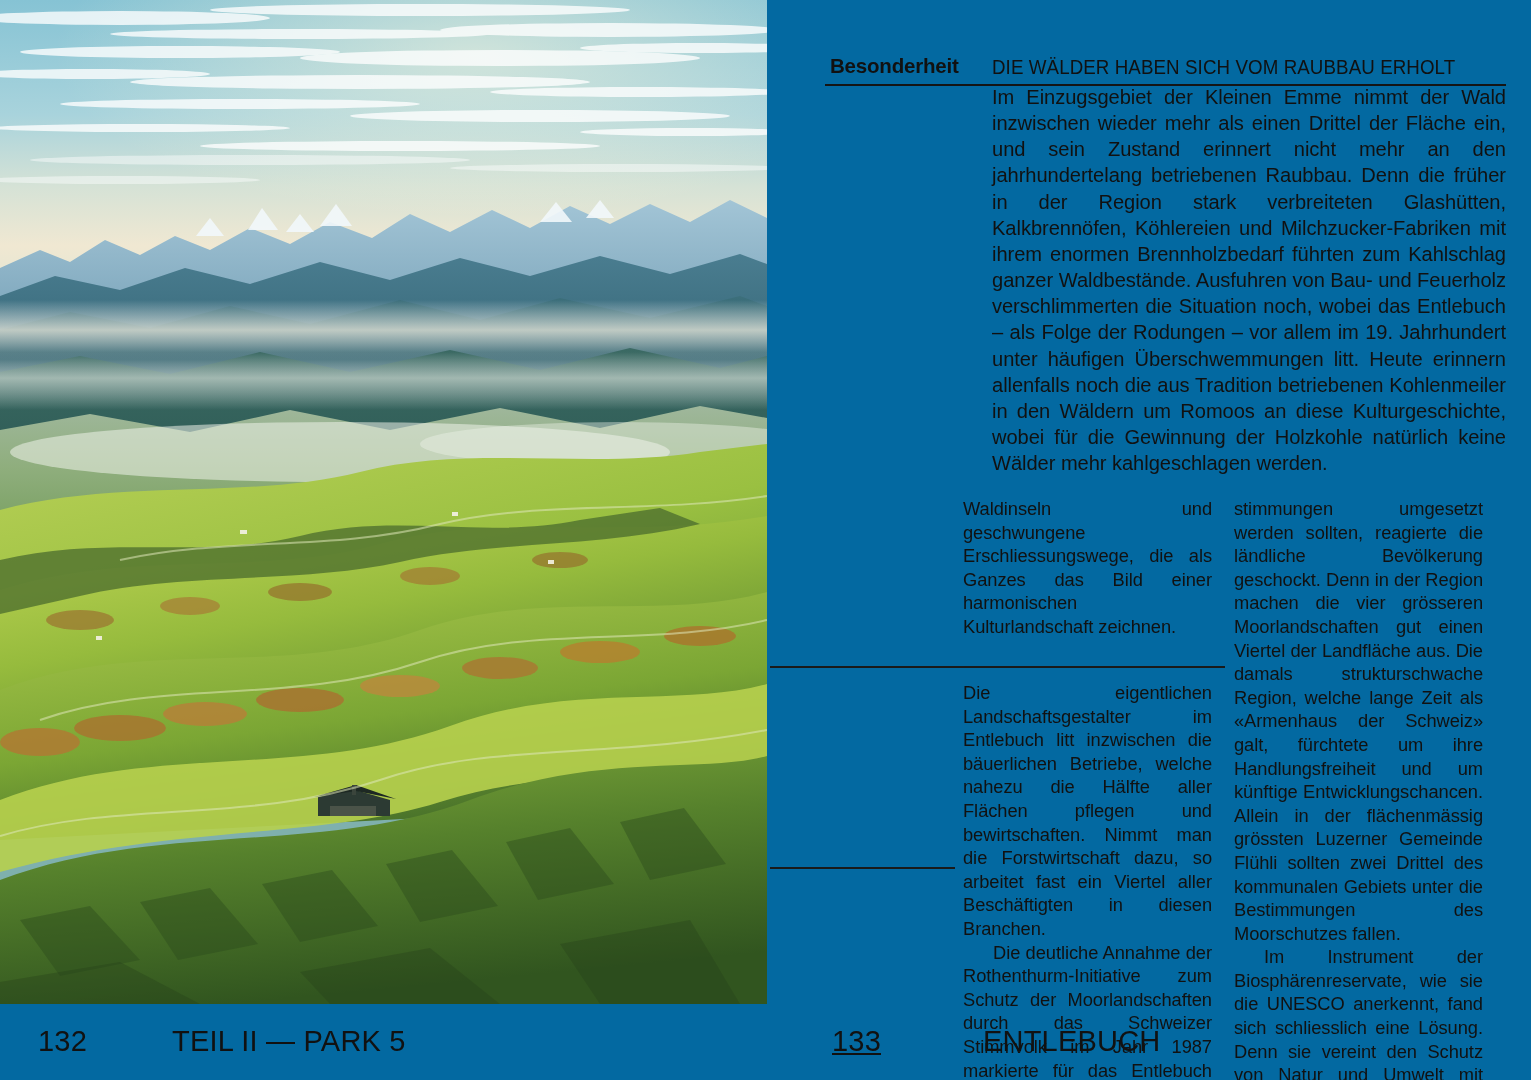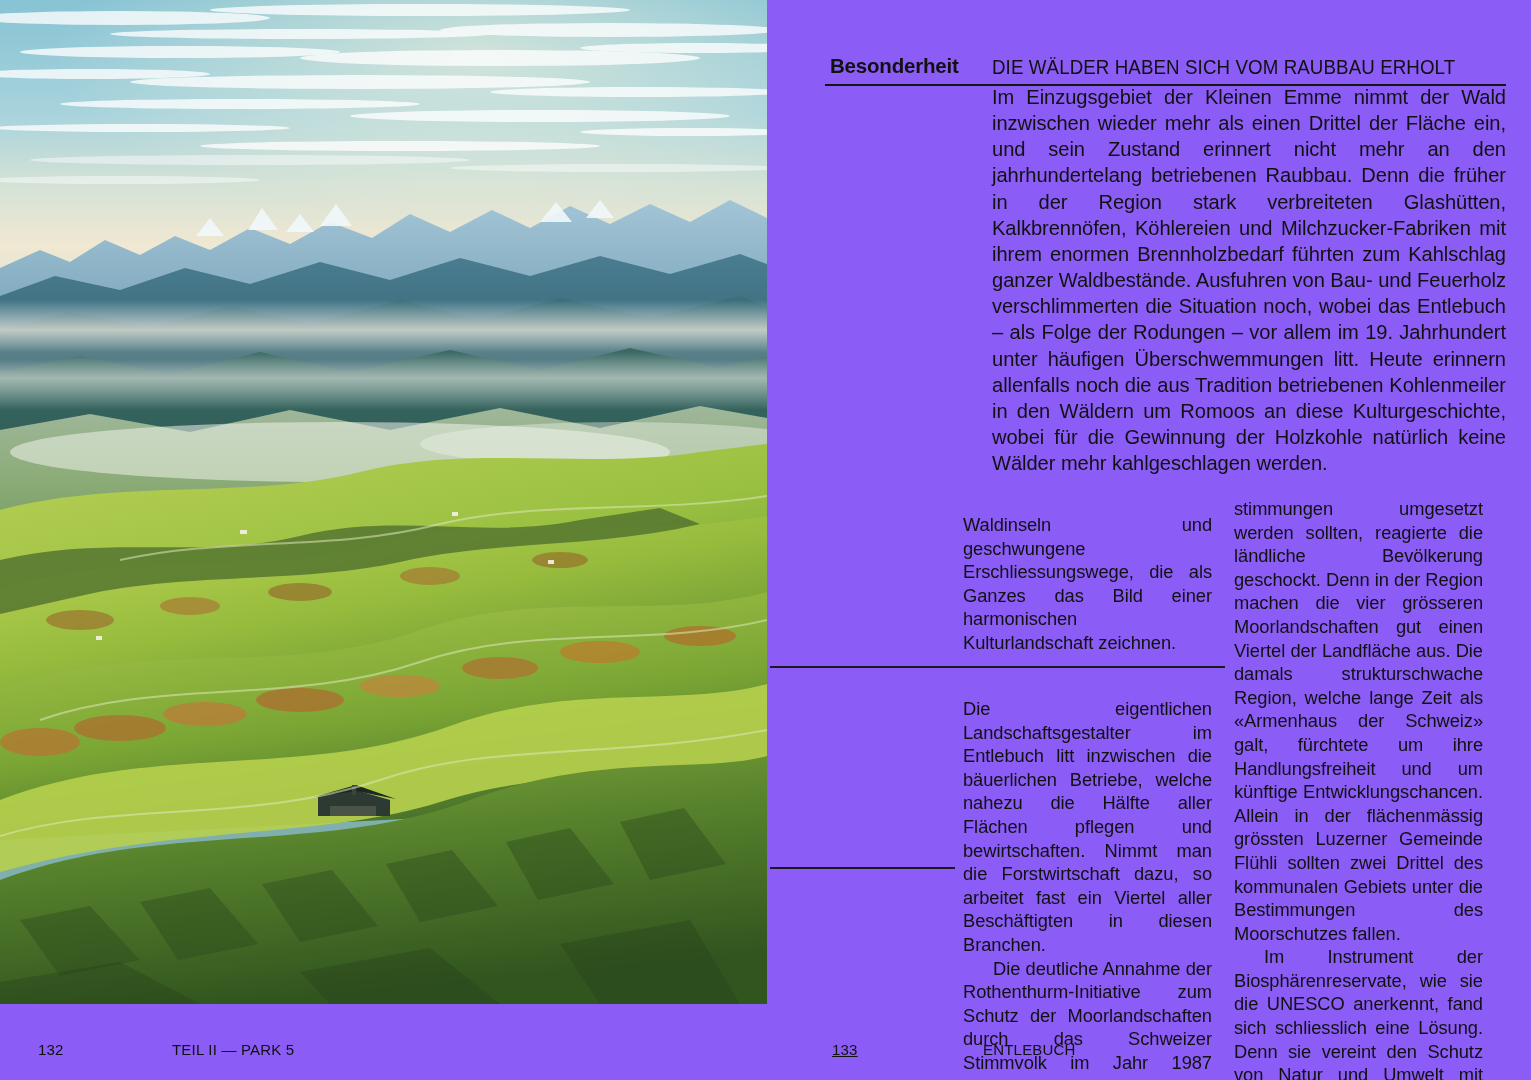--- a/index.html
+++ b/index.html
@@ -15,21 +15,21 @@
     overflow: hidden;
     position: relative;
     color: #111111;
   }
 
   #spread {
     position: absolute;
     left: 0; top: 0;
     width: 1531px;
     height: 1080px;
-    background: #8b5cf6;
+    background: #0369a1;
   }
 
   
   .photo {
     position: absolute;
     left: 0; top: 0;
     width: 767px;
     height: 1004px;
     overflow: hidden;
     background: #7fb0ad;
@@ -93,21 +93,21 @@
     position: absolute;
     top: 497px;
     width: 249px;
     font-size: 18.3px;
     line-height: 23.6px;
     text-align: justify;
     letter-spacing: -0.05px;
   }
   .col p { margin: 0; }
   .col p.indent { text-indent: 30px; }
-  .col-left  { left: 196px; margin-top: 16px; }
+  .col-left  { left: 196px; }
   .col-right { left: 467px; }
 
   .section-head {
     position: absolute;
     left: 196px;
     top: 607px;
     width: 260px;
     font-size: 23.4px;
     line-height: 29.5px;
     font-weight: normal;
@@ -140,21 +140,21 @@
     line-height: 14.15px;
     letter-spacing: -0.1px;
     font-weight: 600;
   }
   .caption .arrow { font-weight: 700; }
 
   
   .folio {
     position: absolute;
     bottom: 22px;
-    font-size: 15px;
+    font-size: 29px;
     letter-spacing: 0.2px;
     white-space: nowrap;
   }
   .folio-num-left   { left: 38px; }
   .folio-text-left  { left: 172px; }
   .folio-num-right  { left: 832px; text-decoration: underline; }
   .folio-text-right { left: 983px; }
 </style>
 </head>
 <body>

